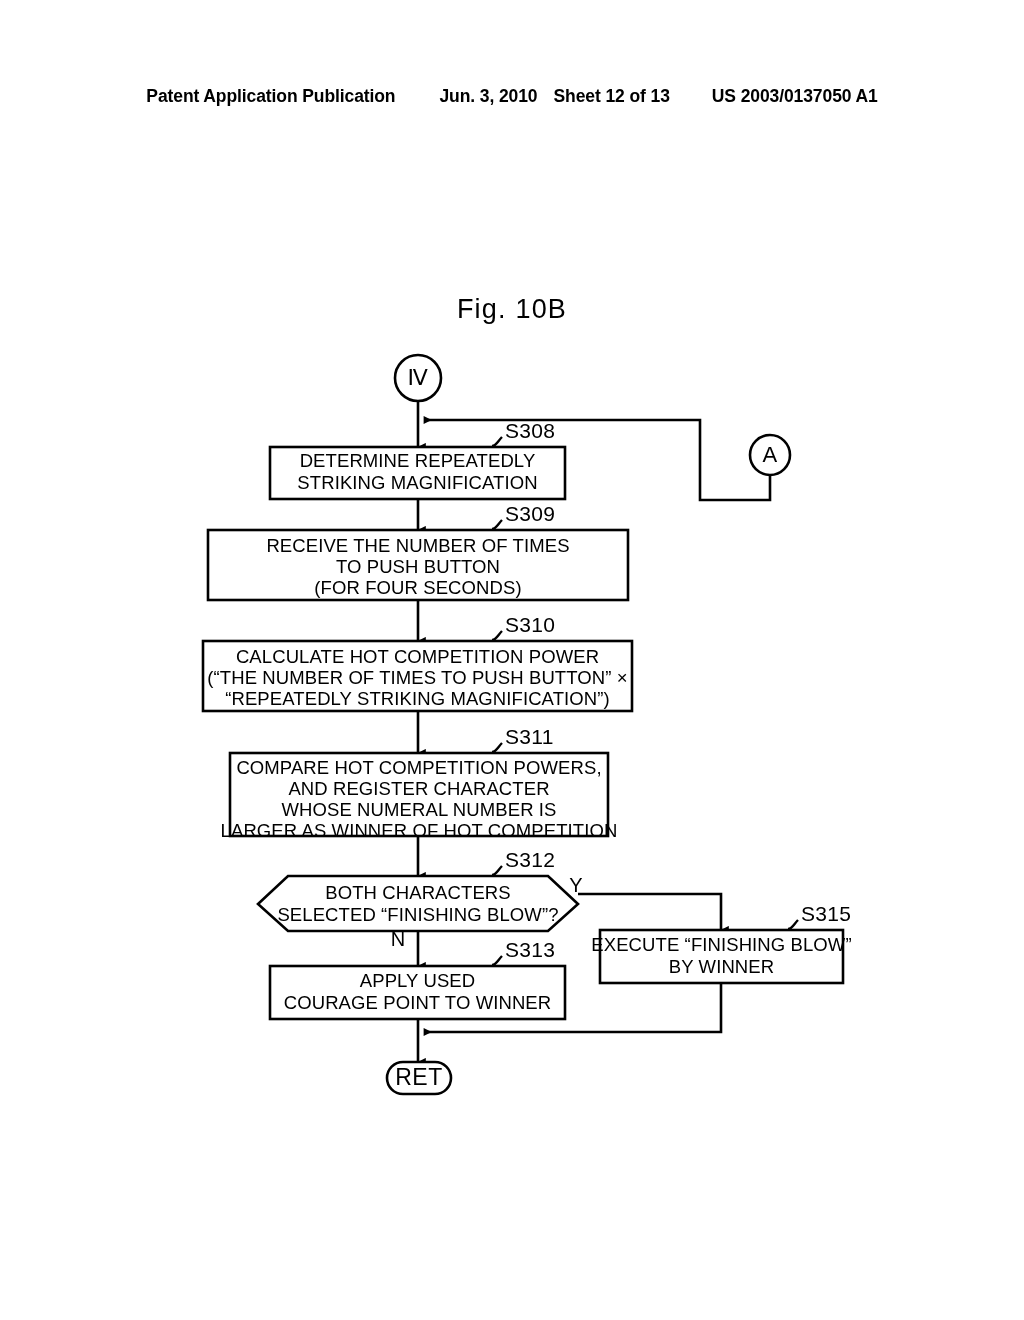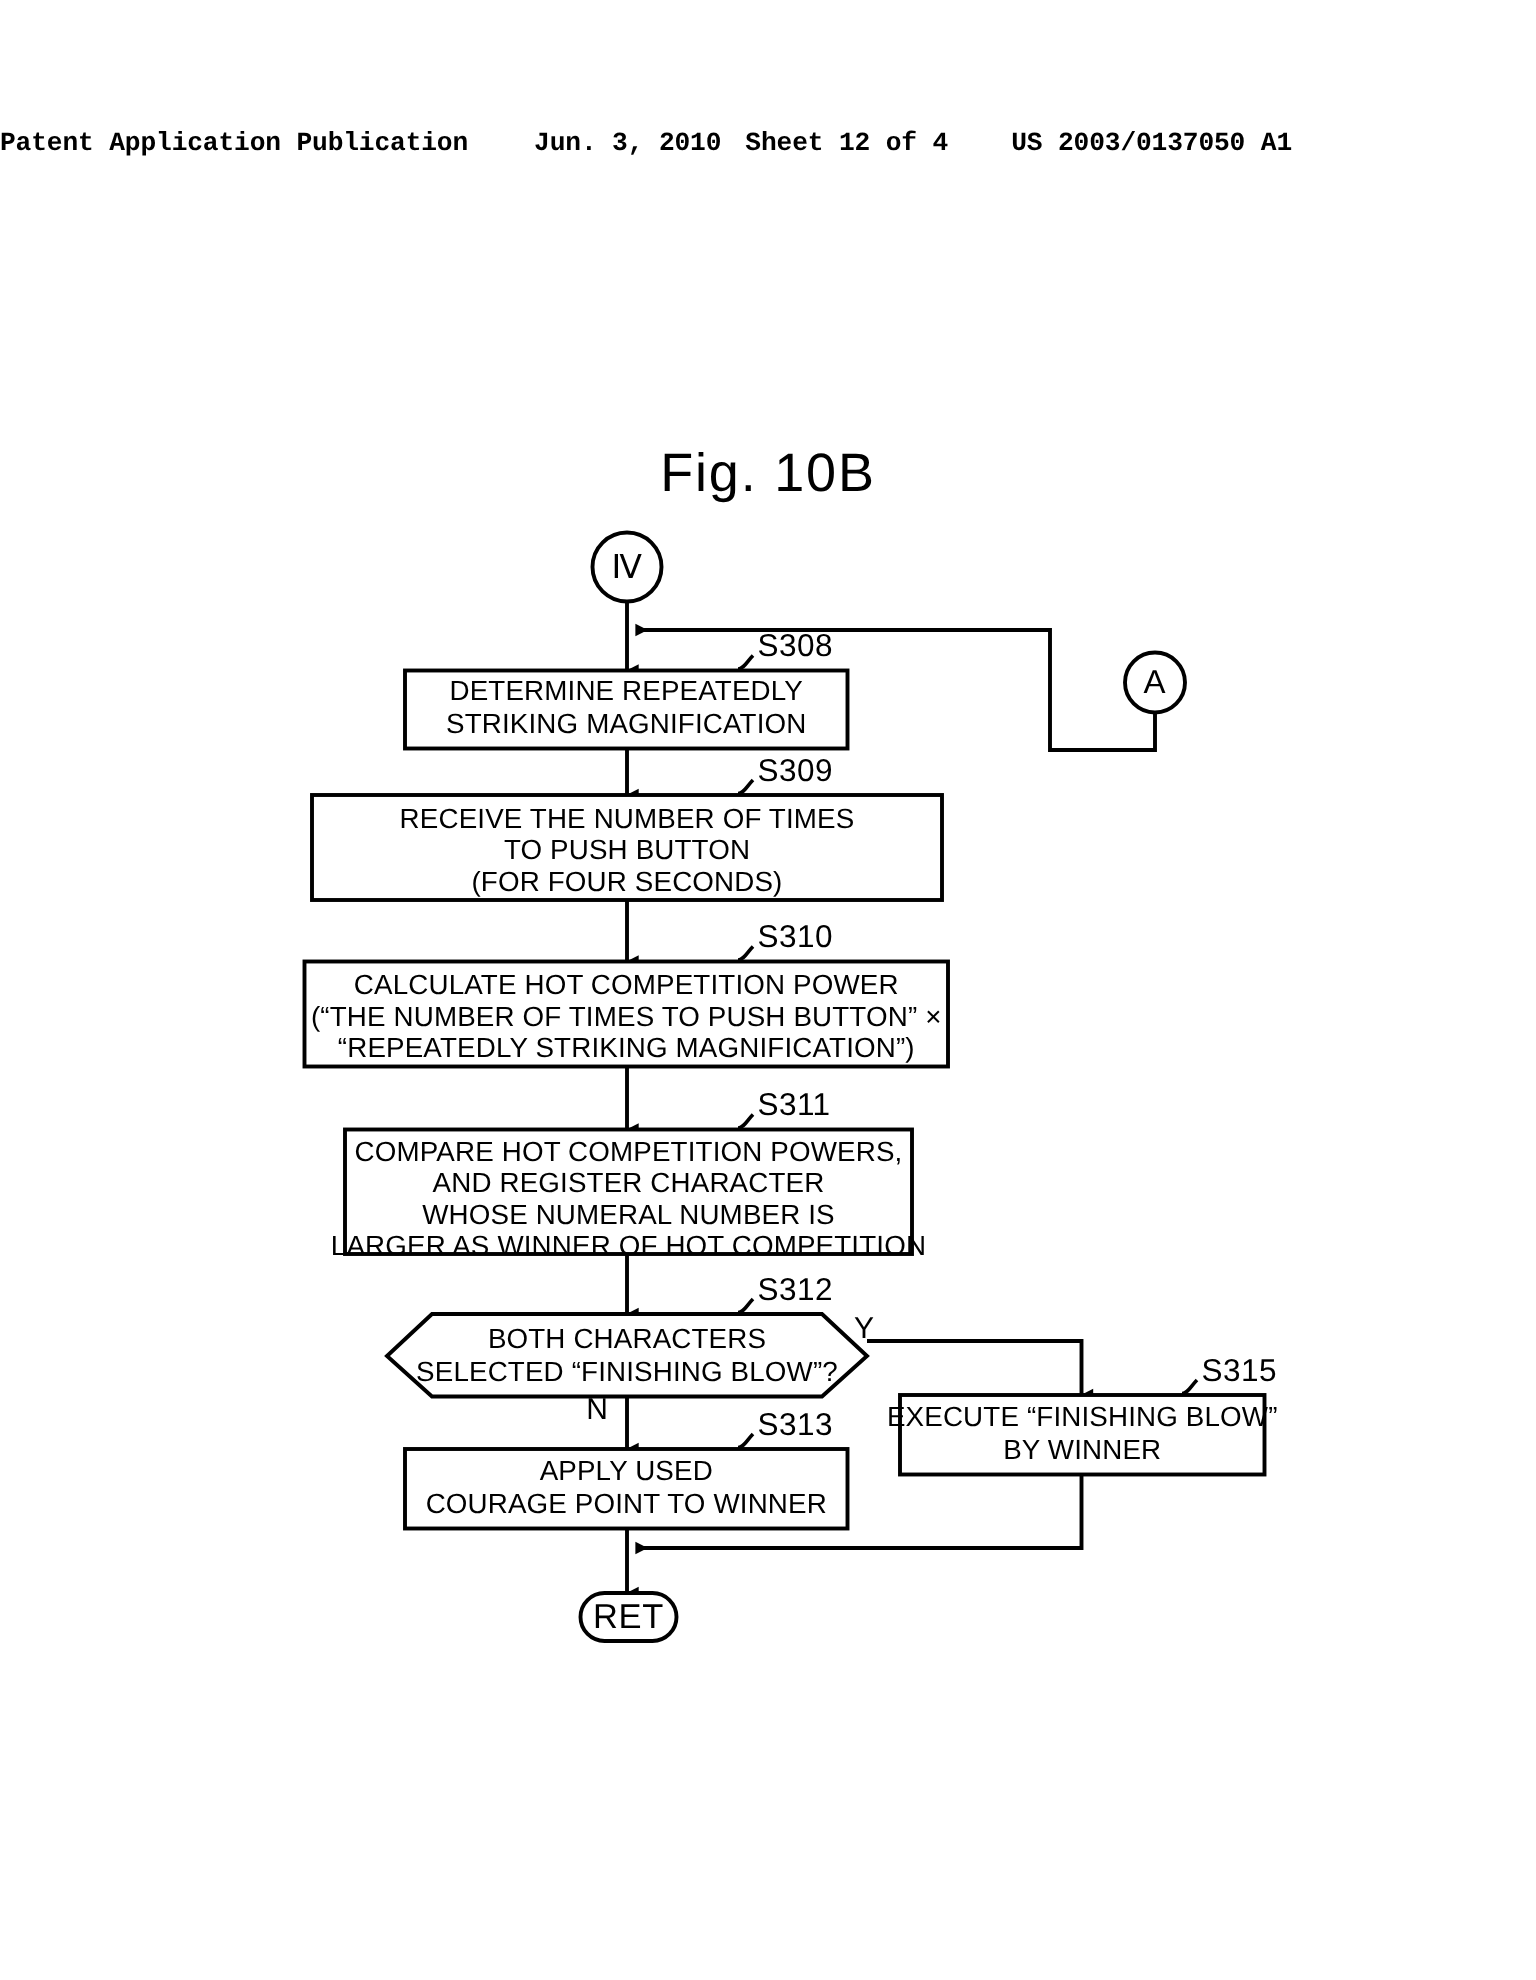--- a/index.html
+++ b/index.html
@@ -18,40 +18,41 @@
 
   
   .page-header {
     position: absolute;
     top: 86px;
     left: 0;
     width: 1024px;
     height: 26px;
     display: flex;
     align-items: baseline;
-    font-family: Liberation Mono, monospace;
+    justify-content: center;
+    font-family: Liberation Sans, sans-serif;
     font-weight: bold;
     font-size: 17.5px;
     letter-spacing: -0.1px;
     white-space: nowrap;
   }
   .page-header .hdr-pub      { margin-right: 44px; }
   .page-header .hdr-date     { margin-right: 16px; }
   .page-header .hdr-sheet    { margin-right: 42px; }
   .page-header .hdr-number   { margin-right: 0; }
 
   
   .fig-title {
     position: absolute;
     top: 294px;
     left: 0;
     width: 1024px;
     text-align: center;
     font-family: "Liberation Sans", sans-serif;
-    font-size: 36px;
+    font-size: 27px;
     letter-spacing: 1.2px;
   }
 
   
   #flow-svg {
     position: absolute;
     top: 0;
     left: 0;
     width: 1024px;
     height: 1320px;
@@ -105,21 +106,21 @@
     stroke-width: 2.4;
     fill: none;
   }
 </style>
 </head>
 <body>
 
 <div class="page-header">
   <span class="hdr-pub">Patent Application Publication</span>
   <span class="hdr-date">Jun. 3, 2010</span>
-  <span class="hdr-sheet">Sheet 12 of 4</span>
+  <span class="hdr-sheet">Sheet 12 of 13</span>
   <span class="hdr-number">US 2003/0137050 A1</span>
 </div>
 
 <div class="fig-title">Fig. 10B</div>
 
 <svg id="flow-svg" viewBox="0 0 1024 1320">
   <defs>
     <marker id="arrowDown" markerWidth="10" markerHeight="10" refX="4.5" refY="8.4" orient="auto" markerUnits="userSpaceOnUse">
       <path d="M0.4,0.6 L4.5,8.8 L8.6,0.6 Z" fill="#000000"></path>
     </marker>

